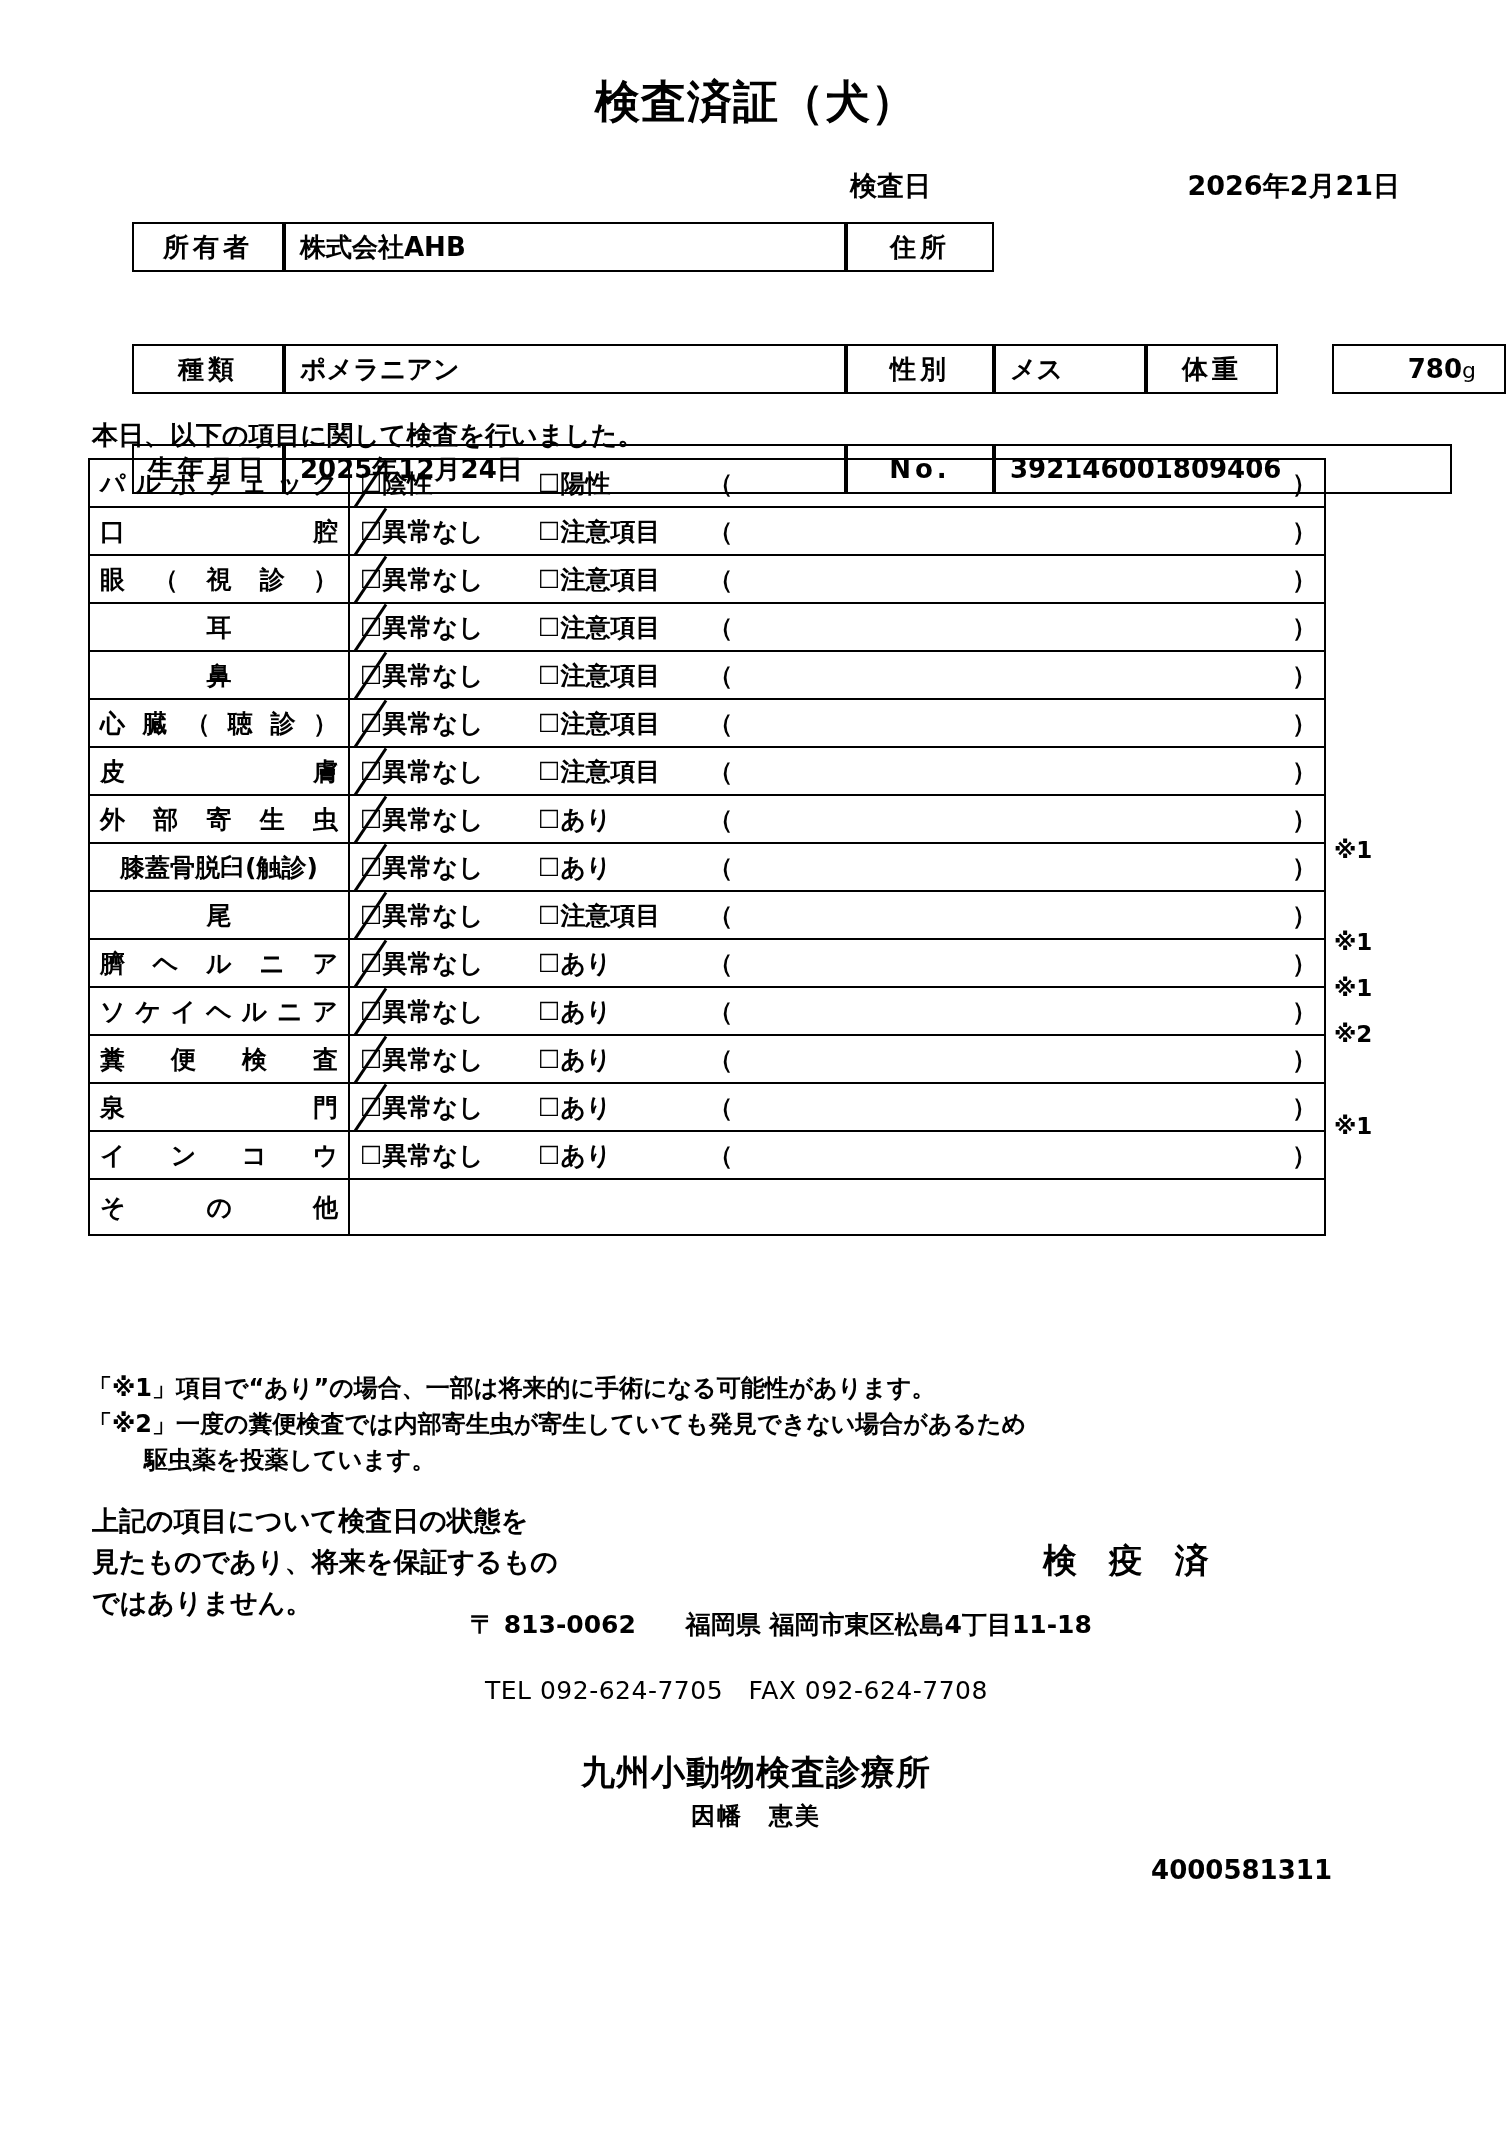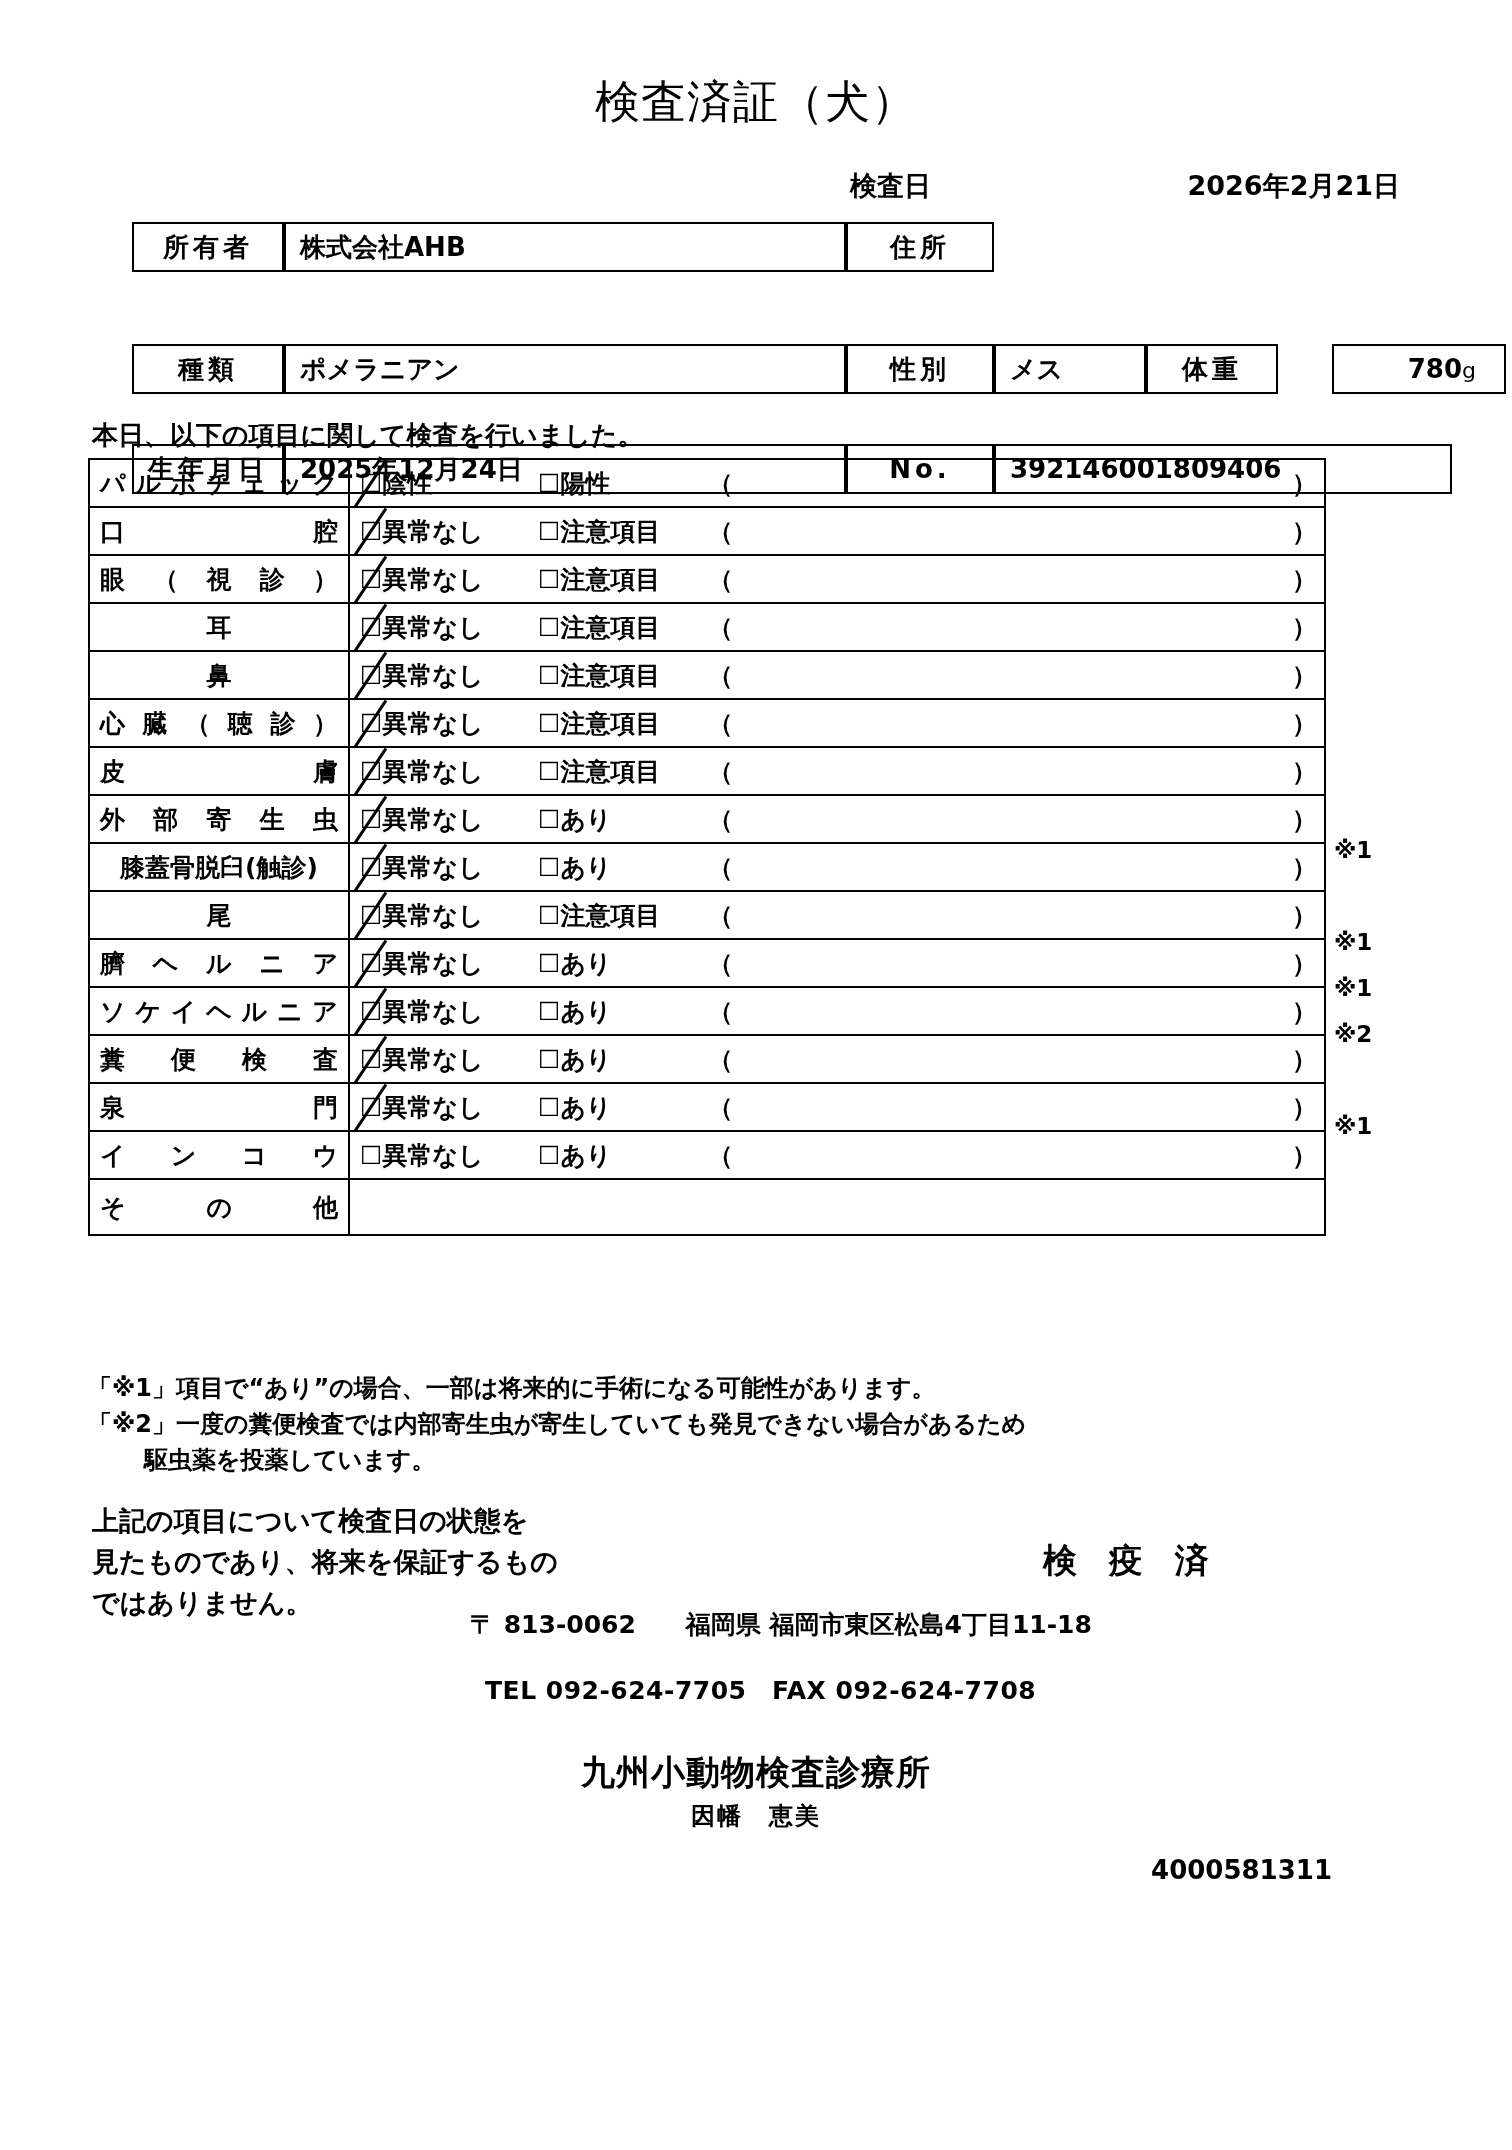--- a/index.html
+++ b/index.html
@@ -24,21 +24,21 @@
   }
 
   
   .doc-title {
     position: absolute;
     left: 0;
     top: 72px;
     width: 1512px;
     text-align: center;
     font-size: 45px;
-    font-weight: 400;
+    font-weight: 700;
     letter-spacing: 1px;
   }
 
   
   .exam-date-row {
     position: absolute;
     left: 820px;
     top: 168px;
     width: 580px;
     height: 34px;
@@ -228,21 +228,21 @@
     left: 470px;
     top: 1608px;
     font-size: 25px;
     font-weight: 700;
   }
   .tel-line {
     position: absolute;
     left: 485px;
     top: 1674px;
     font-size: 25px;
-    font-weight: 700;
+    font-weight: 400;
     letter-spacing: 0.5px;
   }
   .clinic-name {
     position: absolute;
     left: 0;
     top: 1750px;
     width: 1512px;
     text-align: center;
     font-size: 34px;
     font-weight: 700;

